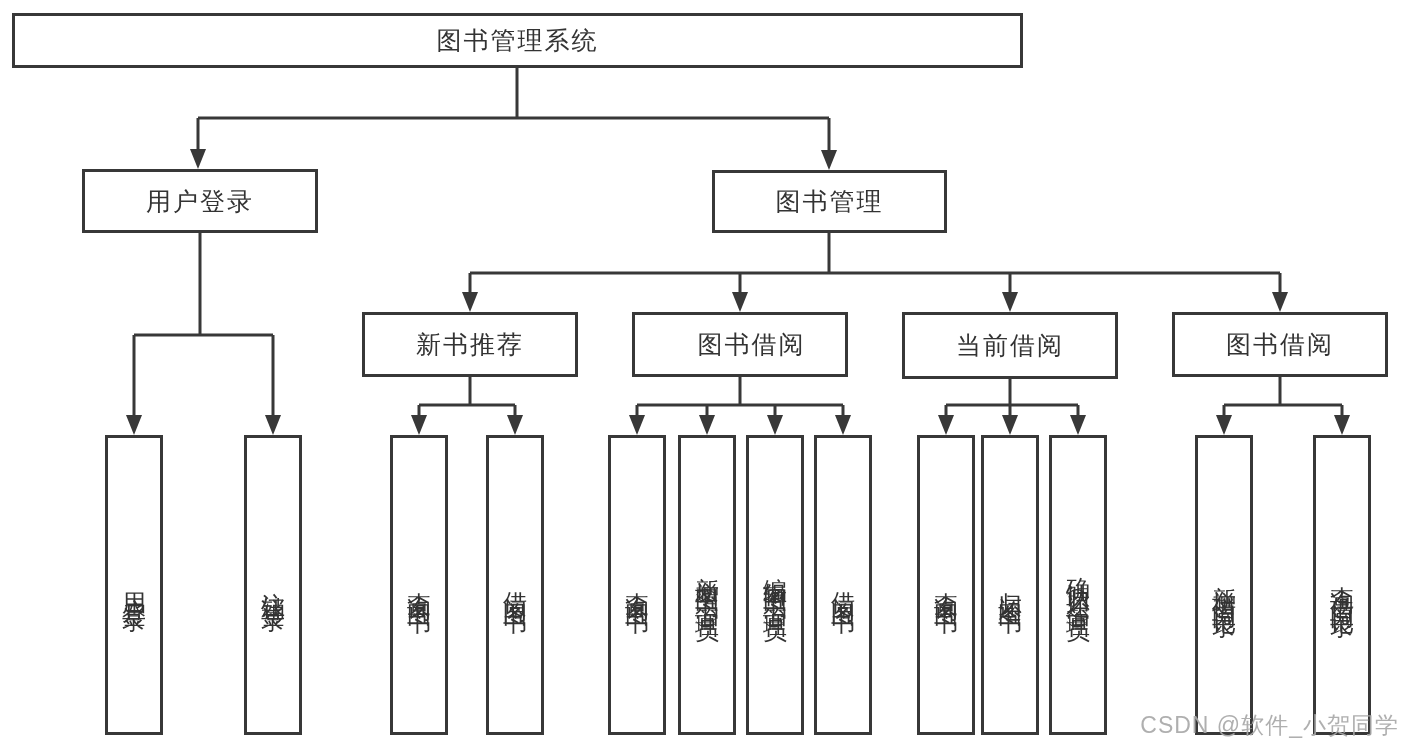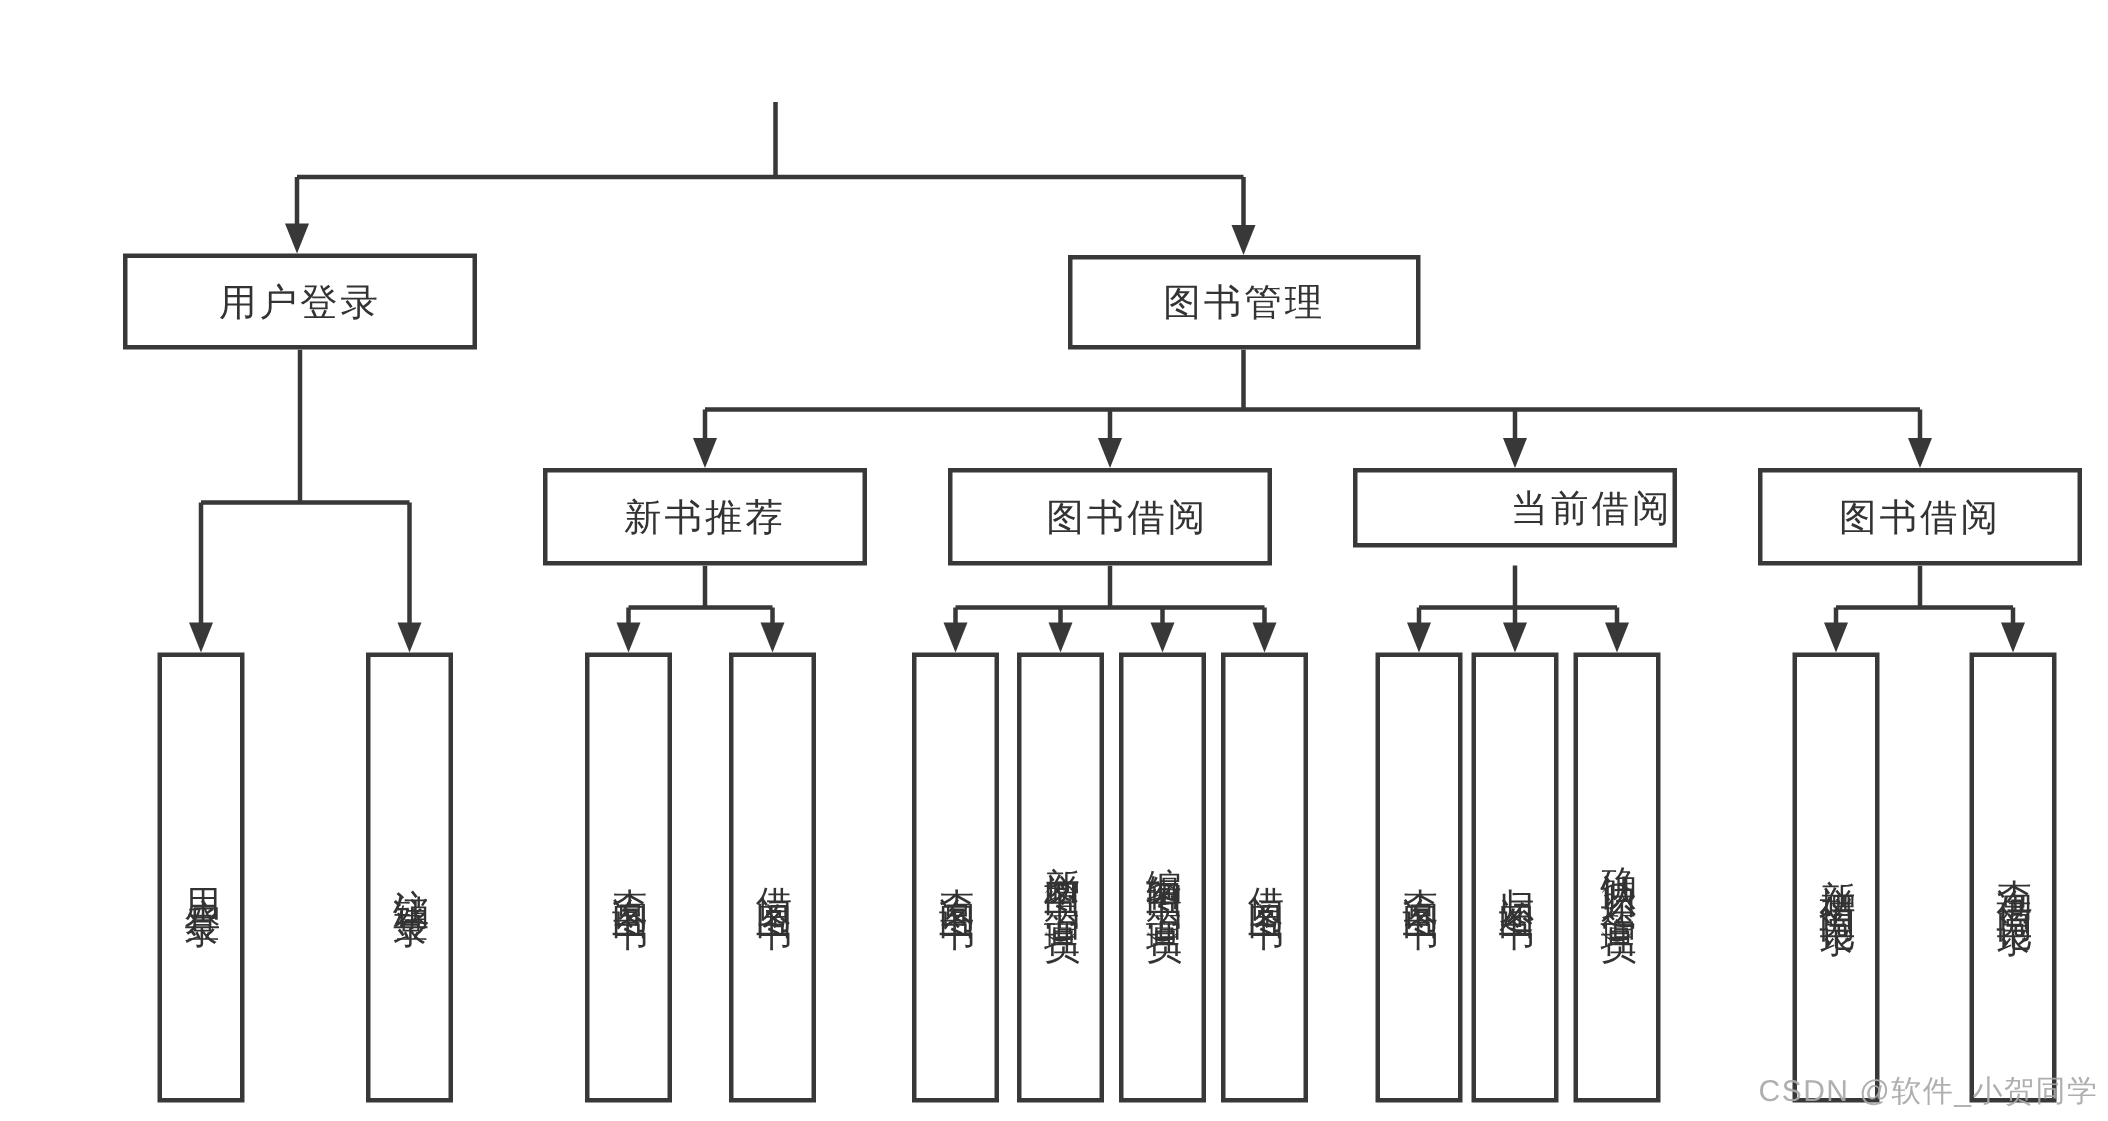--- a/index.html
+++ b/index.html
@@ -37,21 +37,21 @@
     writing-mode: vertical-rl;
     text-orientation: mixed;
     font-size: 24px;
     letter-spacing: 6px;
     line-height: 1;
   }
   .watermark {
     position: absolute;
     right: 6px;
     bottom: 6px;
-    font-size: 20px;
+    font-size: 23px;
     letter-spacing: 1px;
     color: rgba(168, 168, 168, 0.92);
     z-index: 5;
     white-space: nowrap;
   }
 </style>
 </head>
 <body>
 
 <div class="canvas">
@@ -82,35 +82,38 @@
       <polygon points="767,415 783,415 775,435"></polygon>
       <polygon points="835,415 851,415 843,435"></polygon>
       <polygon points="938,415 954,415 946,435"></polygon>
       <polygon points="1002,415 1018,415 1010,435"></polygon>
       <polygon points="1070,415 1086,415 1078,435"></polygon>
       <polygon points="1216,415 1232,415 1224,435"></polygon>
       <polygon points="1334,415 1350,415 1342,435"></polygon>
     </g>
   </svg>
 
+  <div class="node h-node" style="left:12px; top:13px; width:1011px; height:55px;">
+    <span>图书管理系统</span>
+  </div>
 
   <div class="node h-node" style="left:82px; top:169px; width:236px; height:64px;">
     <span>用户登录</span>
   </div>
   <div class="node h-node" style="left:712px; top:170px; width:235px; height:63px;">
     <span>图书管理</span>
   </div>
 
   <div class="node h-node" style="left:362px; top:312px; width:216px; height:65px;text-align:center;">
     <span>新书推荐</span>
   </div>
   <div class="node h-node" style="left:632px; top:312px; width:216px; height:65px;padding-left:23px;">
     <span>图书借阅</span>
   </div>
-  <div class="node h-node" style="left:902px; top:312px; width:216px; height:53px;justify-content:flex-end;">
+  <div class="node h-node" style="left:902px; top:312px; width:216px; height:67px;">
     <span>当前借阅</span>
   </div>
   <div class="node h-node" style="left:1172px; top:312px; width:216px; height:65px;">
     <span>图书借阅</span>
   </div>
 
   <div class="node leaf" style="left:105px; top:435px; width:58px; height:300px;">
     <span>用户登录</span>
   </div>
   <div class="node leaf" style="left:244px; top:435px; width:58px; height:300px;">

